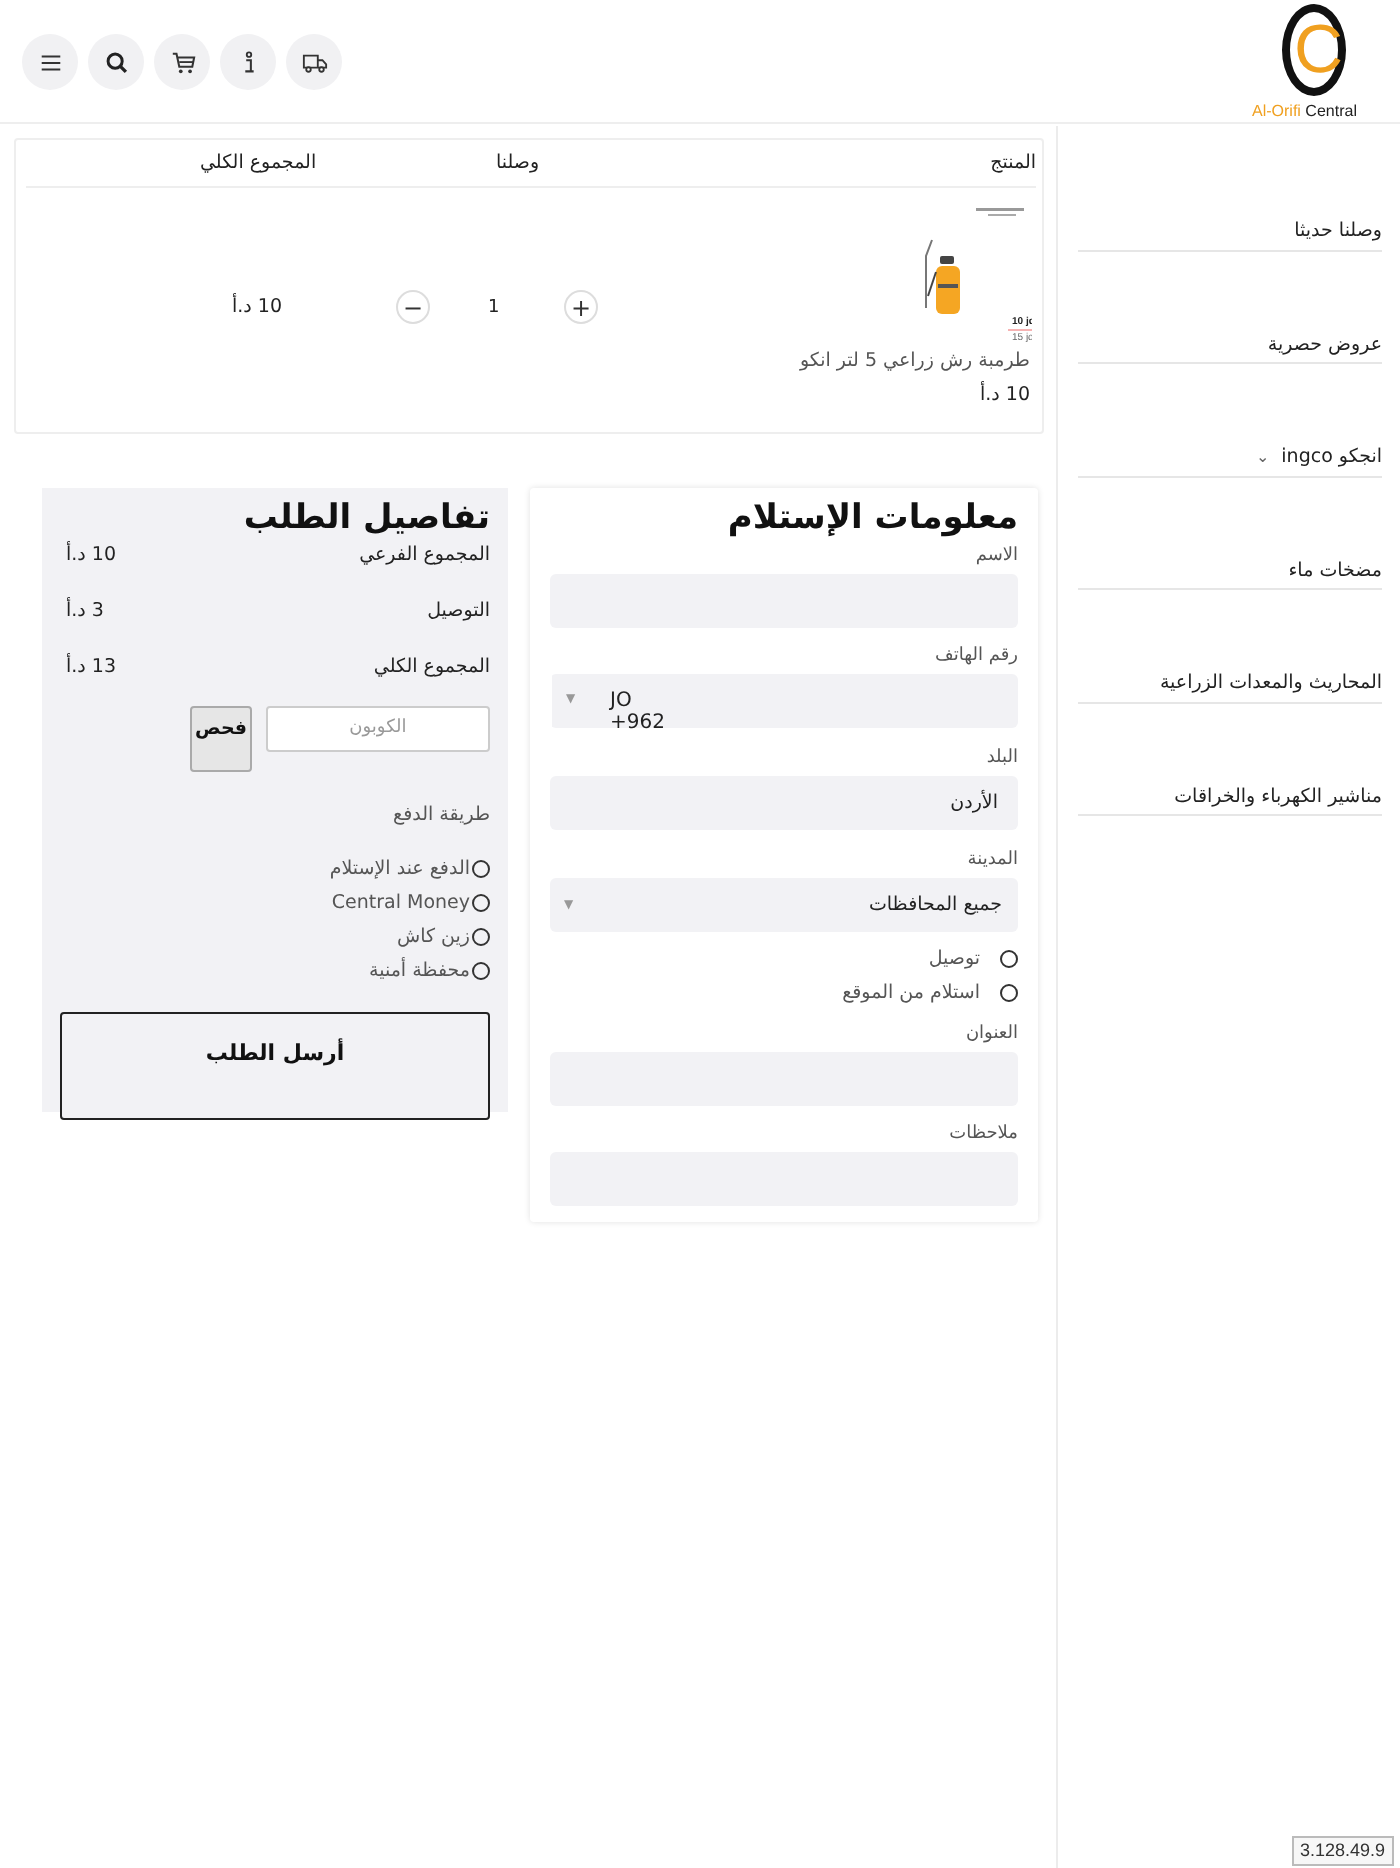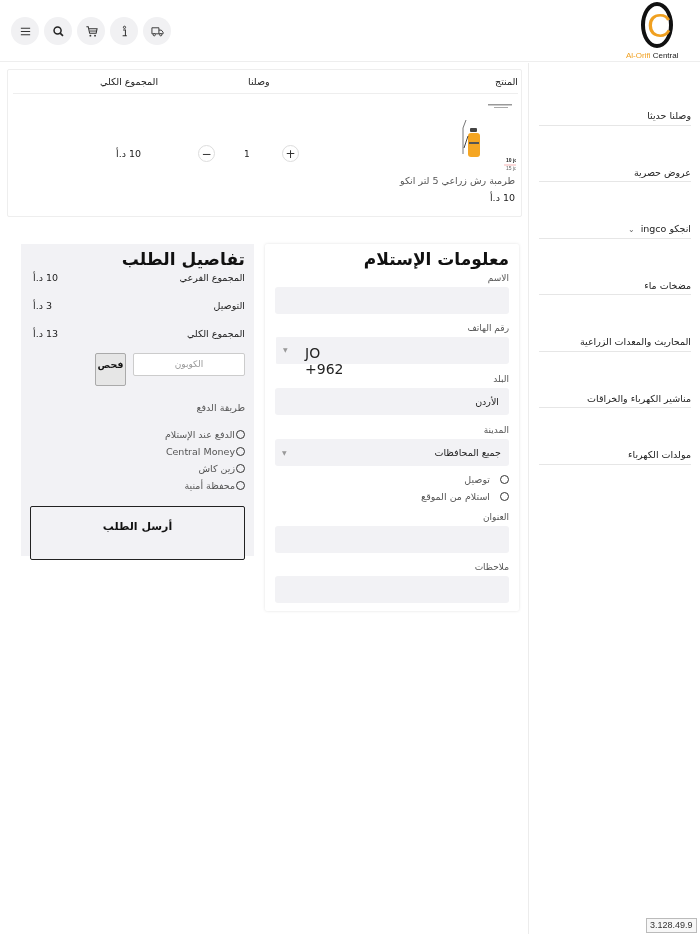--- a/index.html
+++ b/index.html
@@ -34,21 +34,21 @@
   .line-total { position: absolute; top: 78px; left: 108px; font-size: 9.5px; color: #222; direction: rtl; }
 
   
   .recv { position: absolute; left: 265px; top: 244px; width: 254px; height: 367px; background: #fff; border-radius: 2px; box-shadow: 0 0 3px rgba(0,0,0,0.12); direction: rtl; }
   .recv h2 { position: absolute; right: 10px; top: 5px; font-size: 17px; font-weight: bold; color: #111; }
   .f-label { position: absolute; right: 10px; font-size: 9px; color: #555; }
   .f-input { position: absolute; left: 10px; width: 234px; height: 27px; background: #f2f2f5; border-radius: 3px; border: none; cursor: text; font-size: 9.5px; color: #222; }
   .f-input .val { position: absolute; right: 10px; top: 8px; }
   .phone-cc { position: absolute; left: 0; top: 0; width: 70px; height: 27px; border-left: 1px solid #fff; cursor: pointer; direction: ltr; }
   .phone-cc .tri { position: absolute; left: 7px; top: 9px; font-size: 6px; color: #999; }
-  .phone-cc .cc { position: absolute; left: 29px; top: 8px; font-size: 14px; color: #222; }
+  .phone-cc .cc { position: absolute; left: 29px; top: 8px; font-size: 10px; color: #222; }
   .sel-tri { position: absolute; left: 7px; top: 10px; font-size: 6px; color: #999; }
   .radio-row { position: absolute; right: 10px; font-size: 9.5px; color: #555; display: flex; align-items: center; gap: 10px; cursor: pointer; }
   .radio { width: 9px; height: 9px; border: 1.5px solid #333; border-radius: 50%; flex: none; }
 
   
   .order { position: absolute; left: 21px; top: 244px; width: 233px; height: 312px; background: #f2f2f5; direction: rtl; }
   .order h2 { position: absolute; right: 9px; top: 5px; font-size: 17px; font-weight: bold; color: #111; }
   .o-row { position: absolute; right: 9px; left: 12px; font-size: 9.5px; color: #222; }
   .o-row .lbl { position: absolute; right: 0; top: 0; }
   .o-row .amt { position: absolute; left: 0; top: 0; direction: rtl; }
@@ -105,21 +105,20 @@
 </div>
 
 <div class="sidebar">
   <div style="height:6px"></div>
   <div class="side-item"><span>وصلنا حديثا</span></div>
   <div class="side-item"><span>عروض حصرية</span></div>
   <div class="side-item"><span>انجكو ingco</span><span class="chev">⌄</span></div>
   <div class="side-item"><span>مضخات ماء</span></div>
   <div class="side-item"><span>المحاريث والمعدات الزراعية</span></div>
   <div class="side-item"><span>مناشير الكهرباء والخراقات</span></div>
-  <div class="side-item"><span>مولدات الكهرباء</span></div>
 </div>
 
 <div class="cart">
   <div class="cart-head">
     <span style="right:0">المنتج</span>
     <span style="left:235px">وصلنا</span>
     <span style="left:87px">المجموع الكلي</span>
   </div>
 
   <div class="prod-img">

